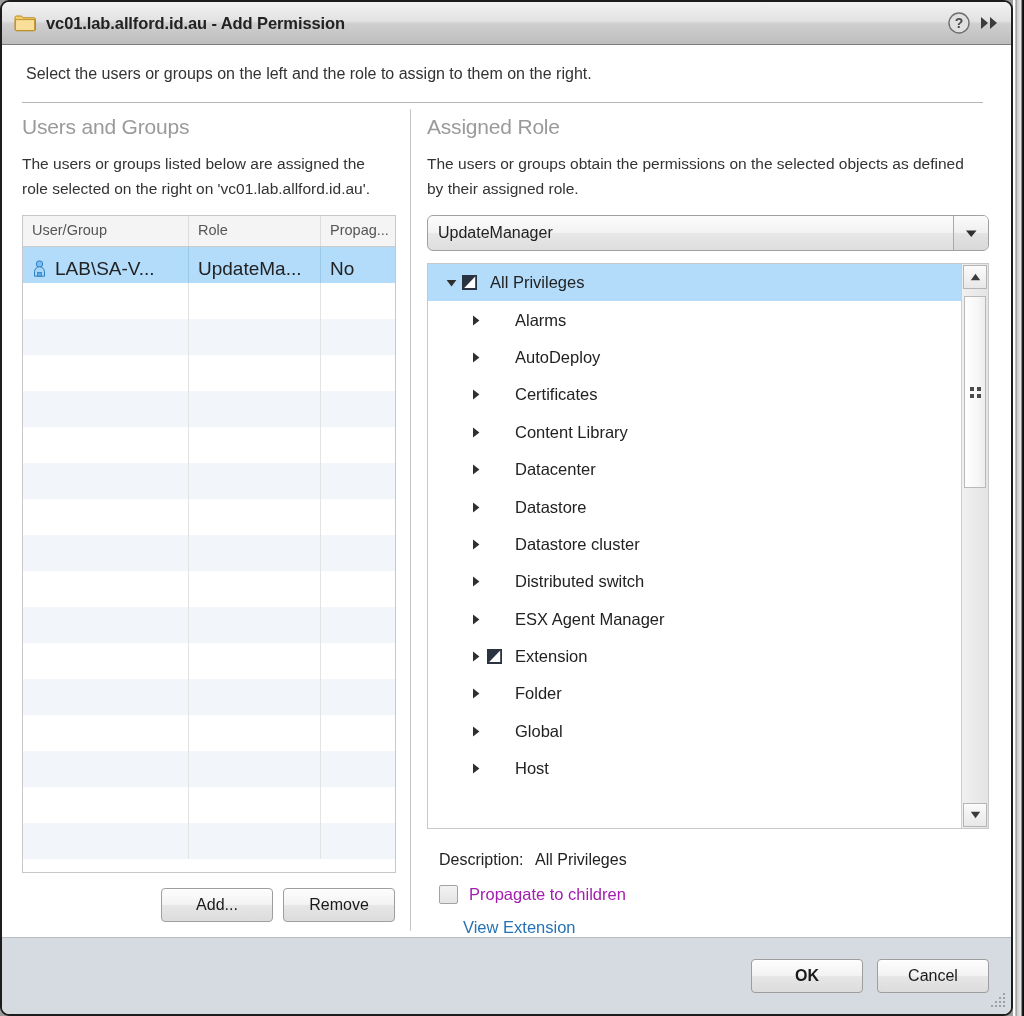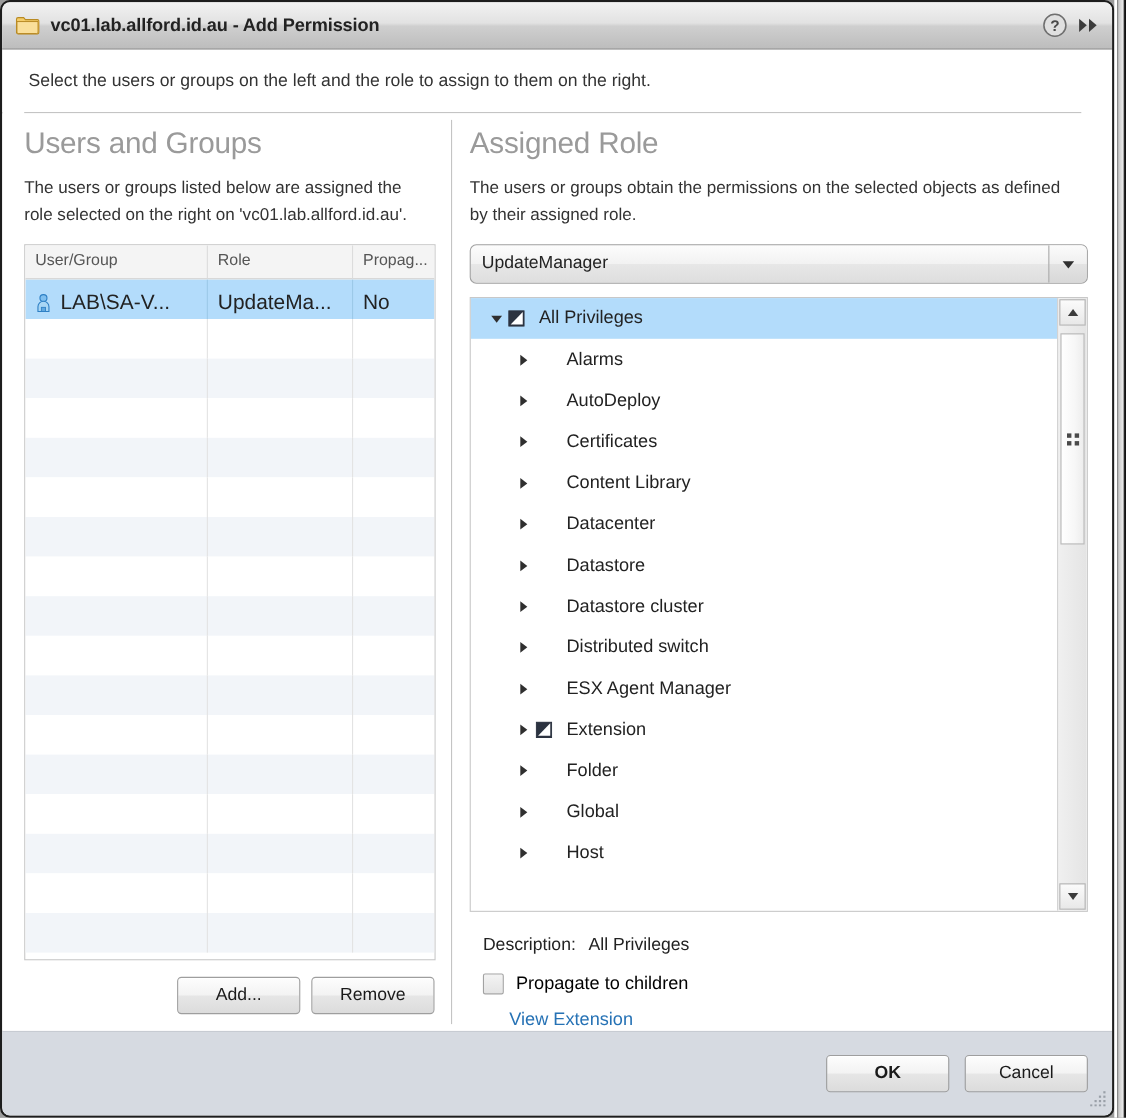--- a/index.html
+++ b/index.html
@@ -104,21 +104,21 @@
   #pane-right {
     flex: 1 1 auto;
     box-sizing: border-box;
     padding: 12px 22px 0 16px;
     display: flex;
     flex-direction: column;
     min-height: 0;
   }
 
   .pane-heading {
-    font-size: 27px;
+    font-size: 21px;
     color: #9a9a9a;
     font-weight: normal;
     margin: 0 0 12px 0;
     letter-spacing: -0.2px;
   }
   .pane-desc {
     font-size: 15.5px;
     color: #333;
     line-height: 25px;
     margin: 0 0 14px 0;
@@ -308,21 +308,21 @@
     padding: 16px 0 0 12px;
   }
   .cbox {
     width: 19px; height: 19px;
     border: 1px solid #a2a2a2;
     background: linear-gradient(to bottom,#f3f3f3,#e4e4e4);
     border-radius: 2px;
     flex: none;
     box-sizing: border-box;
   }
-  #prop-row .plabel { font-size: 16.5px; color: #000000; margin-left: 11px; }
+  #prop-row .plabel { font-size: 16.5px; color: #a21caf; margin-left: 11px; }
   #viewchildren-row {
     flex: none;
     padding: 14px 0 0 36px;
   }
   #viewchildren-row a {
     font-size: 16.5px;
     color: #2672b5;
     text-decoration: none;
     cursor: default;
   }

